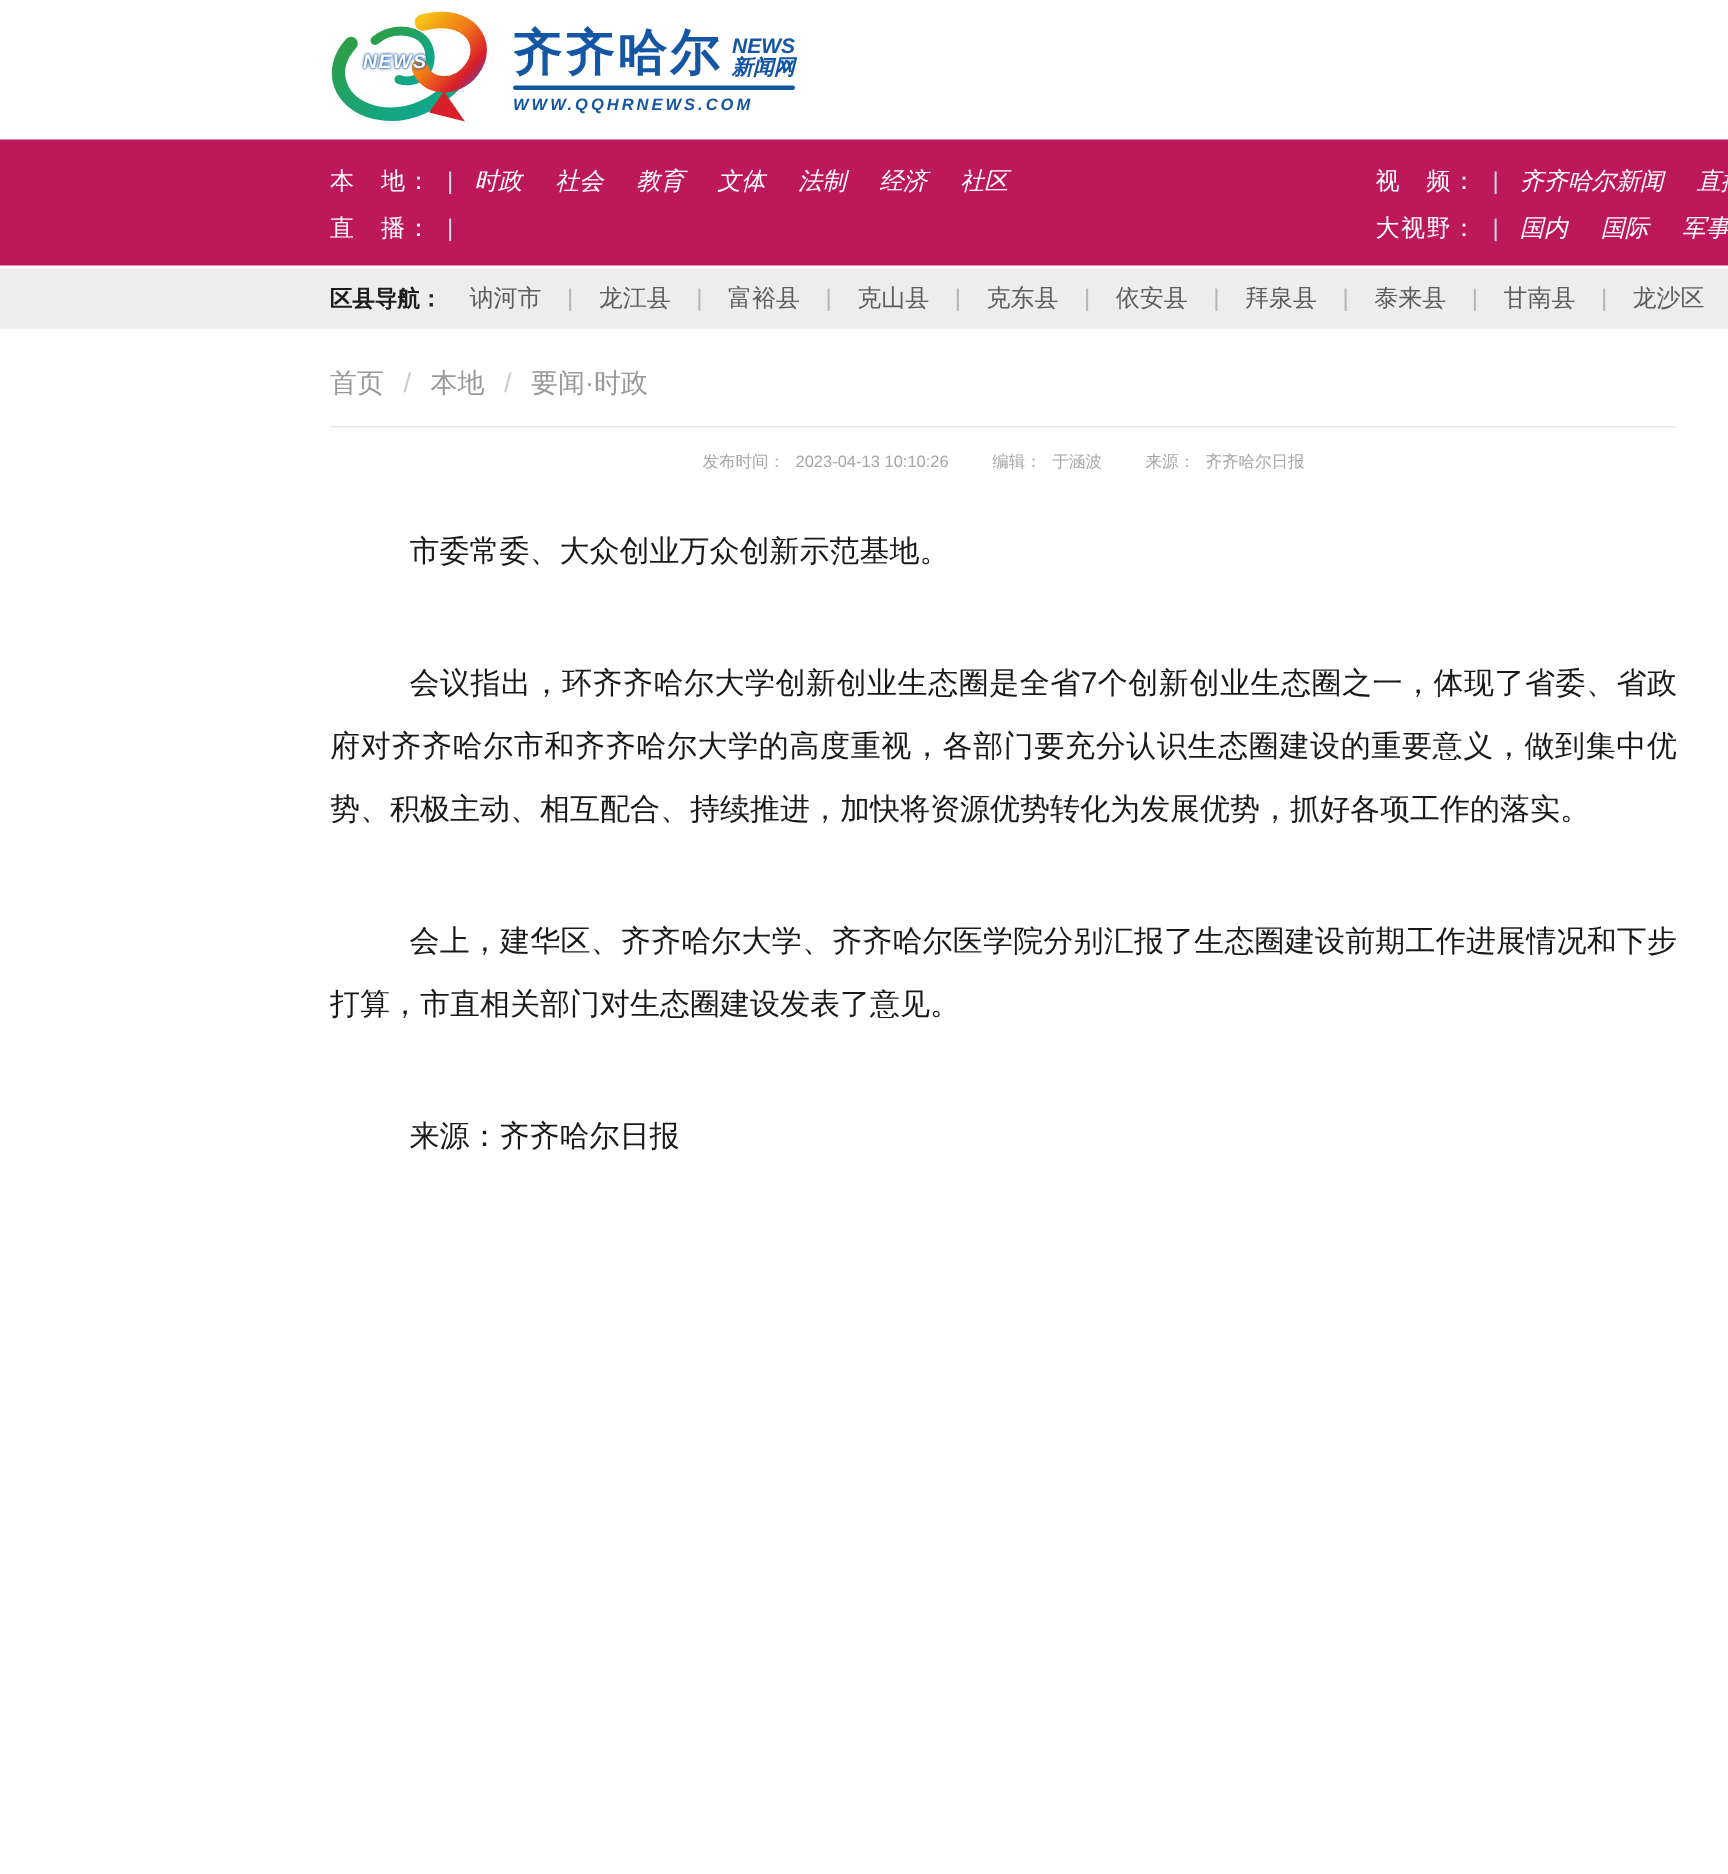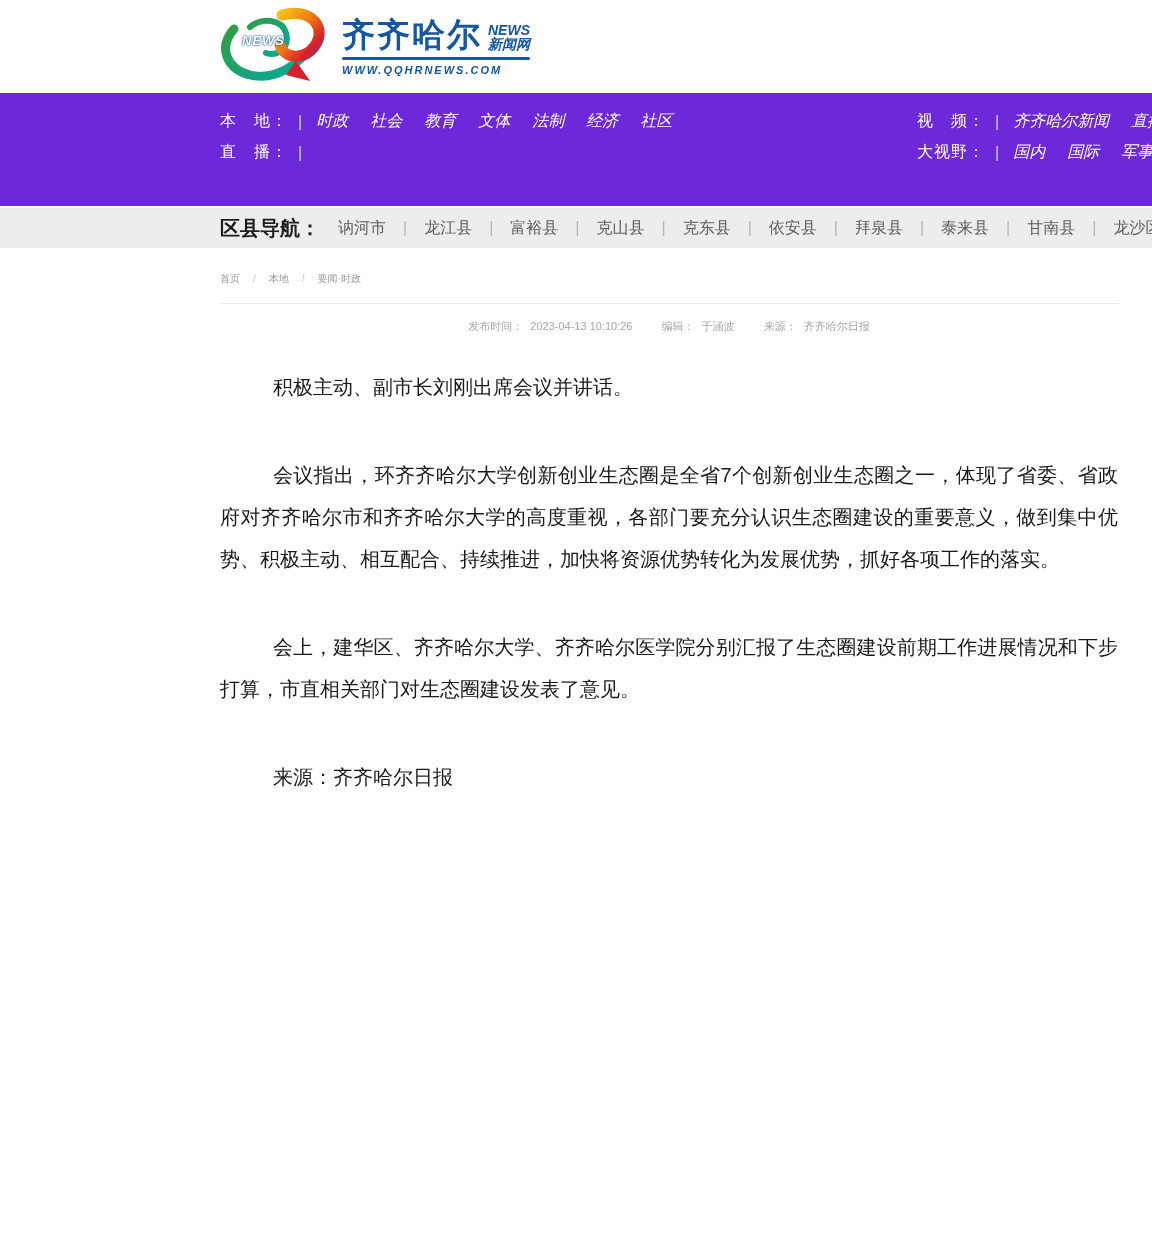--- a/index.html
+++ b/index.html
@@ -16,43 +16,43 @@
   .logo-cn { font-size: 33px; font-weight: bold; color: #1456a4; letter-spacing: 2px; line-height: 1; }
   .logo-suffix { margin-left: 6px; color: #1456a4; font-style: italic; font-weight: bold;
     font-size: 14px; line-height: 14px; text-align: center; }
   .logo-rule { height: 3px; background: #1456a4; margin-top: 6px; border-radius: 2px; }
   .logo-url { color: #1456a4; font-weight: bold; font-style: italic; font-size: 11px;
     letter-spacing: 2px; margin-top: 4px; }
   .logo-news-badge { position: absolute; left: 22px; top: 26px; color: #fff; font-weight: bold;
     font-style: italic; font-size: 13px; letter-spacing: 1px; text-shadow: 0 0 2px #1456a4, 0 0 2px #1456a4; }
 
   
-  .navbar { background: #6d28d9; height: 113px; position: relative; overflow: hidden;
+  .navbar { background: #be185d; height: 84px; position: relative; overflow: hidden;
     color: #fff; font-size: 16px; }
   .nav-left { position: absolute; left: 220px; top: 13px; }
   .nav-right { position: absolute; left: 917px; top: 13px; white-space: nowrap; }
   .nav-row { height: 31px; display: flex; align-items: center; white-space: nowrap; }
   .nav-label { letter-spacing: 1px; margin-right: 10px; }
   .nav-pipe { color: #cdd6ea; margin-right: 14px; font-weight: 300; }
   ul.nav-links { list-style: none; display: flex; }
   ul.nav-links li { margin-right: 22px; cursor: pointer; font-style: italic; }
 
   
   .district-bar { background: #ededed; height: 40px; margin-top: 2px; display: flex;
     align-items: center; padding-left: 220px; white-space: nowrap; overflow: hidden; }
-  .district-label { font-weight: bold; color: #1d1d1d; font-size: 20px; margin-right: 18px; }
+  .district-label { font-weight: bold; color: #1d1d1d; font-size: 15px; margin-right: 18px; }
   ul.district-links { list-style: none; display: flex; font-size: 16px; color: #5d5d5d; }
   ul.district-links li { cursor: pointer; }
   ul.district-links li + li::before { content: "|"; color: #b5b5b5; margin: 0 17px; cursor: default; }
 
   
   .container { margin-left: 220px; width: 898px; }
 
   .breadcrumb { padding: 24px 0 17px; border-bottom: 1px solid #e9e9e9; }
-  ul.crumbs { list-style: none; display: flex; font-size: 10px; color: #999; }
+  ul.crumbs { list-style: none; display: flex; font-size: 18px; color: #999; }
   ul.crumbs li { cursor: pointer; }
   ul.crumbs li + li::before { content: "/"; color: #ccc; margin: 0 13px; cursor: default; }
 
   .article-title { margin-top: 27px; text-align: center; font-size: 29px; font-weight: bold;
     color: #000; letter-spacing: 1px; }
   .article-meta { margin-top: 15px; text-align: center; font-size: 11px; color: #a6a6a6; }
   .article-meta .meta-group { margin: 0 13px; }
   .article-meta .meta-label { margin-right: 4px; }
 
   .article-body { margin-top: 32px; color: #191919; }
@@ -184,21 +184,21 @@
       <span>于涵波</span>
     </span>
     <span class="meta-group">
       <span class="meta-label">来源：</span>
       <span>齐齐哈尔日报</span>
     </span>
   </div>
 
   <article class="article-body">
 
-      <p>积极主动、副市长刘刚出席会议并讲话。</p>
+      <p>市委常委、大众创业万众创新示范基地。</p>
       <p>会议指出，环齐齐哈尔大学创新创业生态圈是全省7个创新创业生态圈之一，体现了省委、省政府对齐齐哈尔市和齐齐哈尔大学的高度重视，各部门要充分认识生态圈建设的重要意义，做到集中优势、积极主动、相互配合、持续推进，加快将资源优势转化为发展优势，抓好各项工作的落实。</p>
       <p>会上，建华区、齐齐哈尔大学、齐齐哈尔医学院分别汇报了生态圈建设前期工作进展情况和下步打算，市直相关部门对生态圈建设发表了意见。</p>
     </article>
   <div class="article-body">
     <p class="source-line">来源：齐齐哈尔日报</p>
   </div>
 
 </main>
 
 </body></html>

